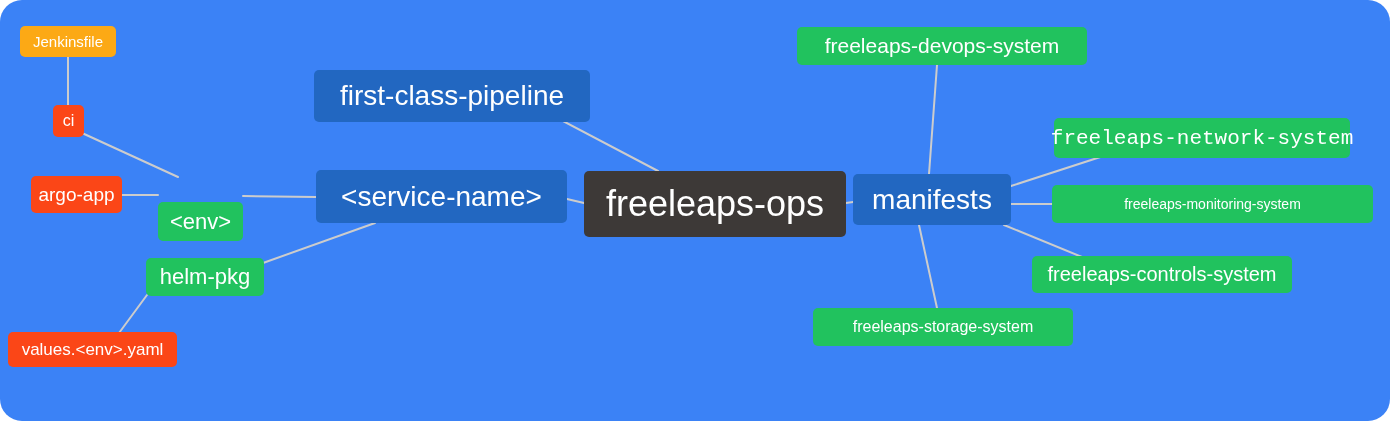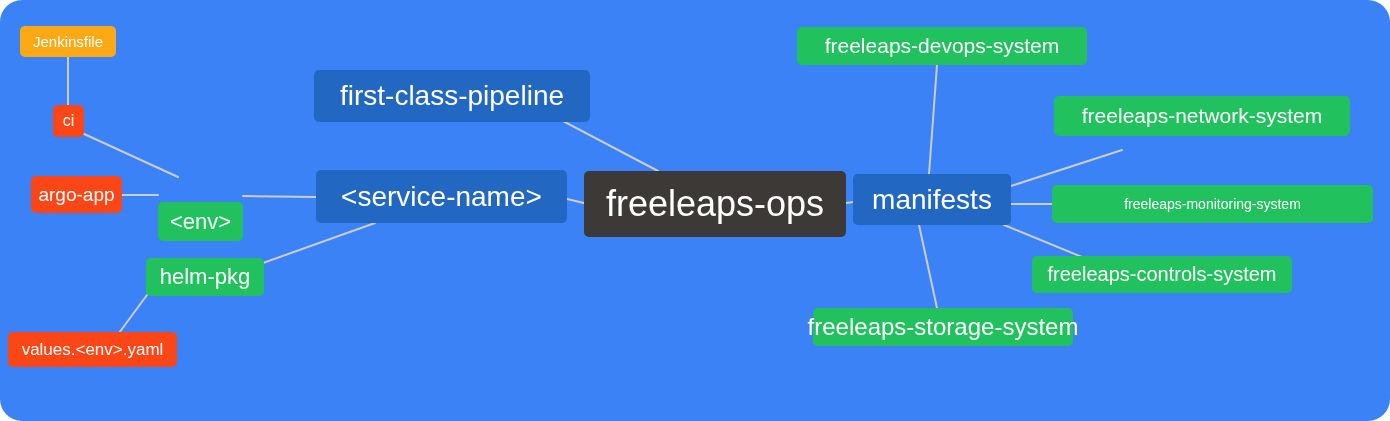--- a/index.html
+++ b/index.html
@@ -30,24 +30,24 @@
   .n-ci          {left:53px;  top:105px; width:31px;  height:32px; font-size:16px;}
   .n-argo-app    {left:31px;  top:176px; width:91px;  height:37px; font-size:19px;text-align:right;}
   .n-env         {left:158px; top:175px; width:85px;  height:39px; font-size:22px;margin-top:27px;}
   .n-helm-pkg    {left:146px; top:258px; width:118px; height:38px; font-size:22px;}
   .n-values      {left:8px;   top:332px; width:169px; height:35px; font-size:17px;}
   .n-fcp         {left:314px; top:36px;  width:276px; height:52px; font-size:28px;margin-top:34px;}
   .n-service     {left:316px; top:170px; width:251px; height:53px; font-size:28px;}
   .n-root        {left:584px; top:171px; width:262px; height:66px; font-size:36px;}
   .n-manifests   {left:853px; top:174px; width:158px; height:51px; font-size:28px;}
   .n-devops      {left:797px; top:27px;  width:290px; height:38px; font-size:21px;}
-  .n-network     {left:1054px;top:96px; width:296px; height:40px; font-size:21px;}
+  .n-network     {left:1054px;top:118px; width:296px; height:40px; font-size:21px;font-family:Liberation Mono, monospace;}
   .n-monitoring  {left:1052px;top:185px; width:321px; height:38px; font-size:14px;}
   .n-controls    {left:1032px;top:256px; width:260px; height:37px; font-size:20px;}
-  .n-storage     {left:813px; top:308px; width:260px; height:38px; font-size:24px;}
+  .n-storage     {left:813px; top:308px; width:260px; height:38px; font-size:16px;}
 </style>
 </head>
 <body>
 
 <div class="canvas">
 
   <svg class="edges" width="1390" height="421">
     <line x1="68" y1="57" x2="68" y2="105"></line>
     <line x1="82" y1="133" x2="178" y2="177"></line>
     <line x1="122" y1="195" x2="158" y2="195"></line>

